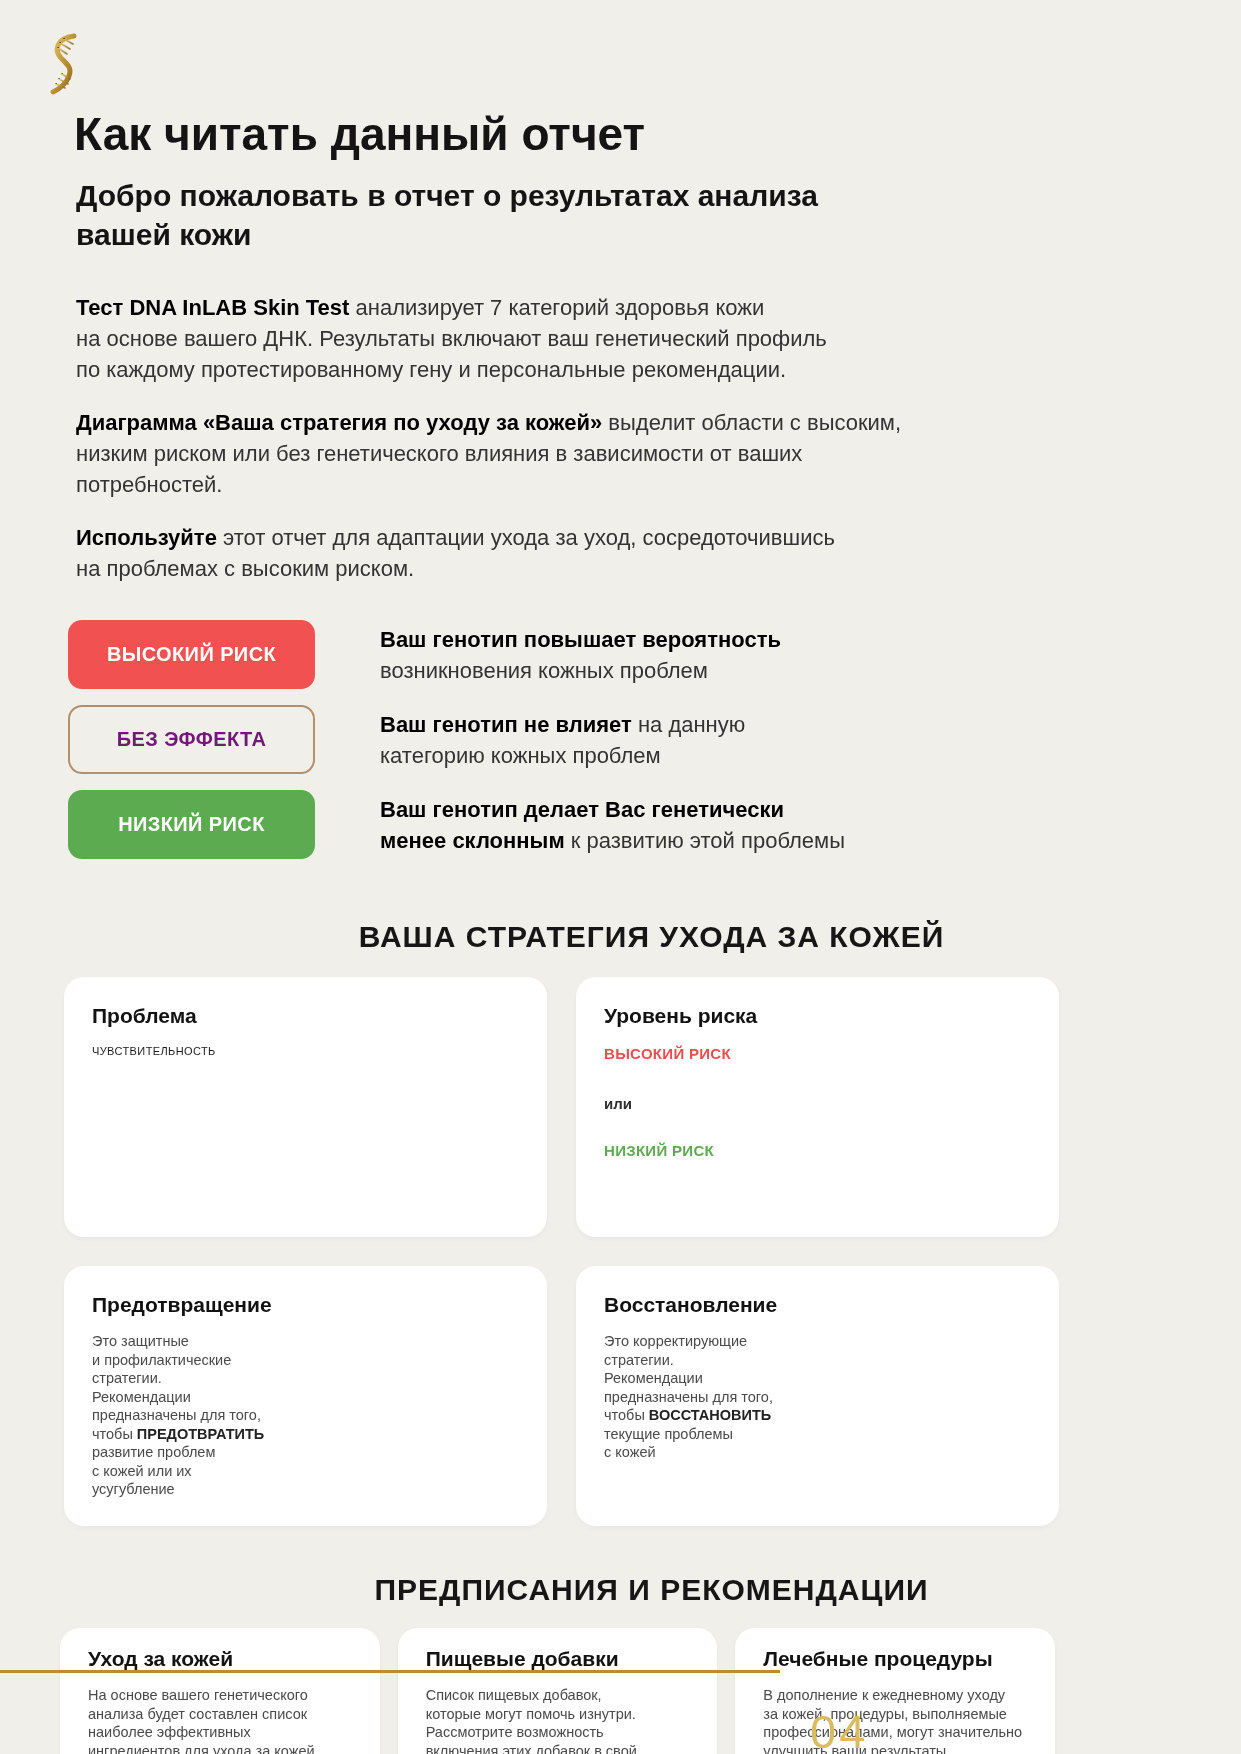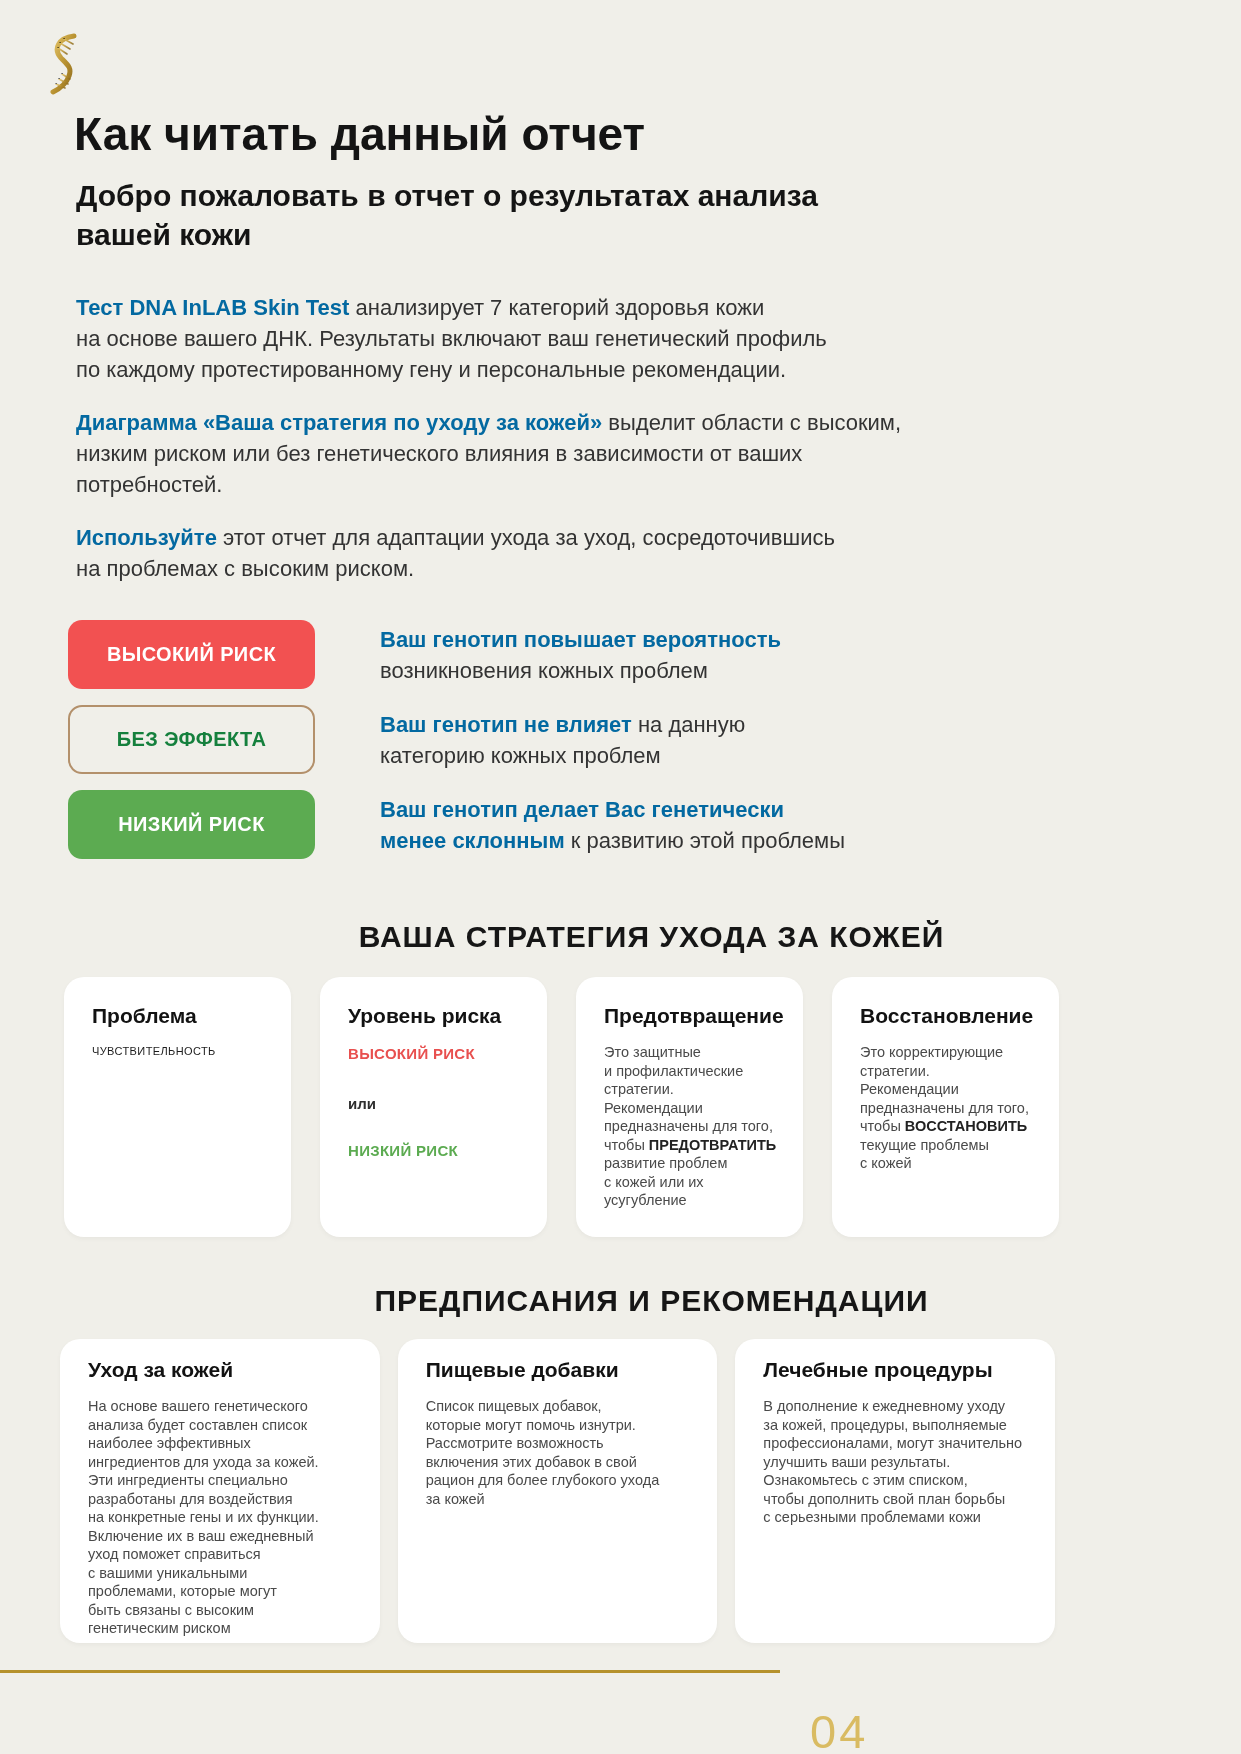--- a/index.html
+++ b/index.html
@@ -19,42 +19,42 @@
   .sub-title{
     margin:16px 0 0 76px;
     font-size:30px;font-weight:bold;color:#141414;line-height:39px;
     white-space:pre-line;
   }
   .intro{margin:38px 0 0 76px;}
   .intro p{
     margin:0 0 22px 0;font-size:22px;line-height:31px;color:#333;
     white-space:pre-line;
   }
-  .intro p b, .legend-text b{color:#0369a1;text-align:right;}
+  .intro p b, .legend-text b{color:#000000;text-align:right;}
   .legend{margin:36px 0 0 68px;}
   .legend-row{display:flex;align-items:center;margin-bottom:16px;}
   .legend-badge{
     width:247px;height:69px;border-radius:14px;box-sizing:border-box;
     display:flex;align-items:center;justify-content:center;flex-shrink:0;
     font-weight:bold;font-size:20px;letter-spacing:.4px;
   }
   .badge-high{background:#f25151;color:#ffffff;}
-  .badge-none{background:transparent;border:2px solid #b3906b;color:#15803d;}
+  .badge-none{background:transparent;border:2px solid #b3906b;color:#701a75;}
   .badge-low{background:#5cab51;color:#ffffff;}
   .legend-text{
     margin-left:65px;font-size:22px;line-height:31px;color:#333;
     white-space:pre-line;
   }
   .section-heading{
     font-size:30px;font-weight:bold;letter-spacing:1px;color:#161616;line-height:36px;text-align:center;
   }
   .heading-strategy{margin:60px 0 0 62px;}
   .heading-prescriptions{margin:46px 0 0 62px;}
   .cards-row1{
-    display:grid;grid-template-columns:repeat(4,1fr);gap:29px;
+    display:grid;grid-template-columns:repeat(2,1fr);gap:29px;
     width:995px;margin:22px 16px 0 40px;padding-left:24px;
   }
   .cards-row1 .card{height:260px;}
   .cards-row2{
     display:grid;grid-template-columns:repeat(3,1fr);gap:18px;
     width:995px;margin:20px 0 0 60px;
   }
   .cards-row2 .card{height:304px;padding-top:18px;}
   .card{
     background:#ffffff;border-radius:20px;box-sizing:border-box;

